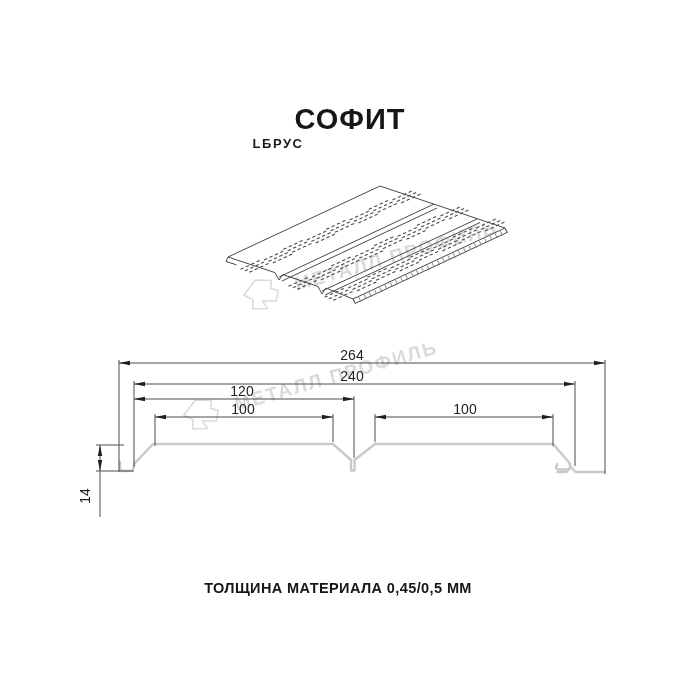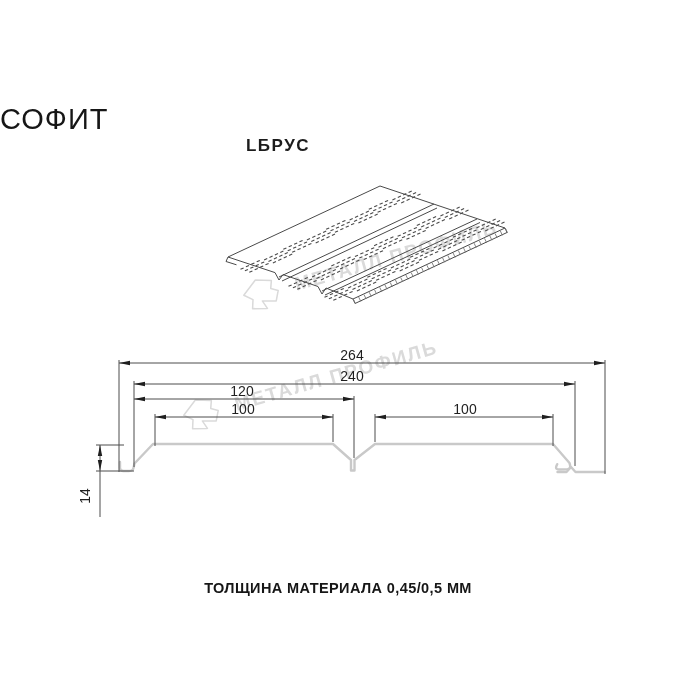--- a/index.html
+++ b/index.html
@@ -1,26 +1,26 @@
 <!DOCTYPE html>
 <html><head>
 <meta charset="utf-8">
 <style>
   html,body{margin:0;padding:0;background:#fff;}
   .canvas{
     position:relative;width:700px;height:700px;background:#ffffff;overflow:hidden;
     font-family:"Liberation Sans",sans-serif;color:#1c1c1c;
   }
   .title{
-    position:absolute;left:0;top:103px;width:700px;text-align:left;
-    font-size:29px;font-weight:400;letter-spacing:1px;color:#161616;
+    position:absolute;left:0;top:103px;width:700px;text-align:center;
+    font-size:29px;font-weight:700;letter-spacing:1px;color:#161616;
   }
   .subtitle{
     position:absolute;left:0;top:136px;width:556px;text-align:center;
-    font-size:17px;font-weight:700;letter-spacing:1.5px;color:#1c1c1c;
+    font-size:13px;font-weight:700;letter-spacing:1.5px;color:#1c1c1c;
   }
   .wm{
     position:absolute;display:flex;align-items:center;gap:10px;color:#dadada;
     transform:rotate(-16deg);transform-origin:0 50%;pointer-events:none;
   }
   .wm-a{left:243px;top:283px;}
   .wm-b{left:183px;top:403px;}
   .wm-text{font-size:19px;font-weight:600;letter-spacing:2px;white-space:nowrap;}
   .wm-logo{width:44px;height:33px;flex:none;}
   .panel3d{position:absolute;left:215px;top:178px;}

